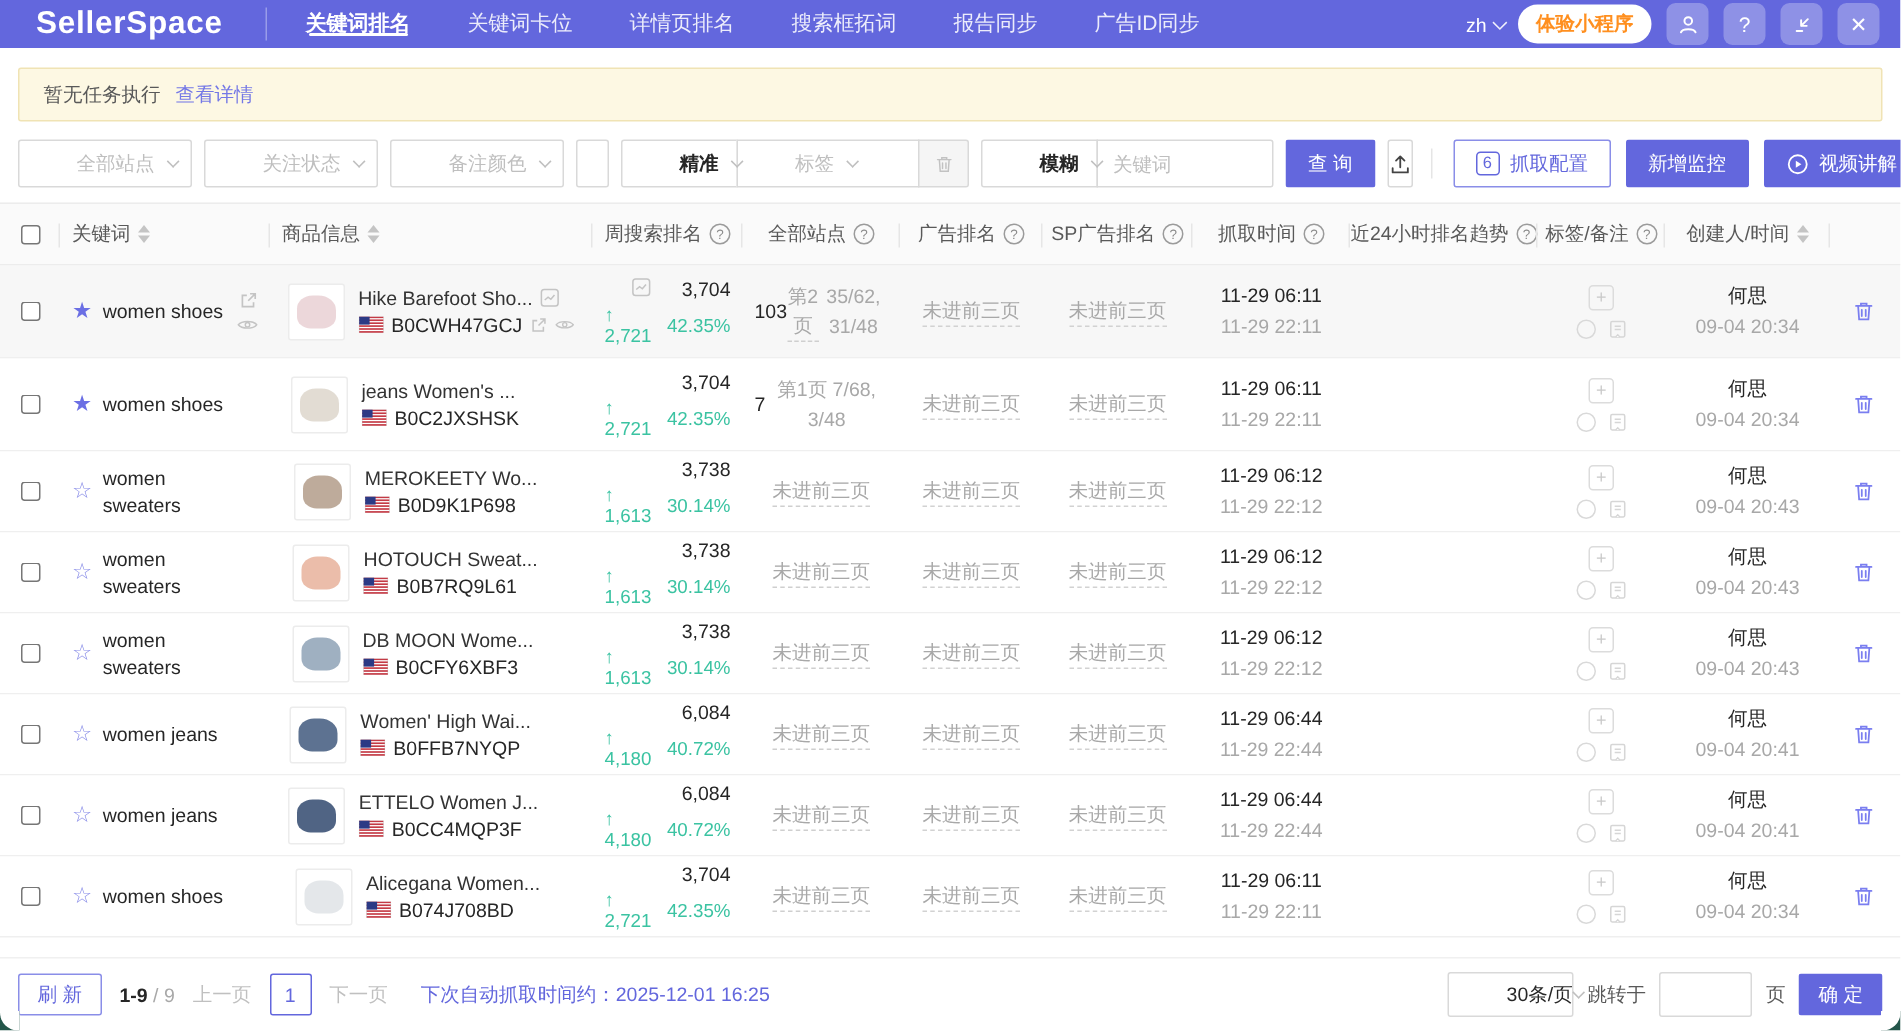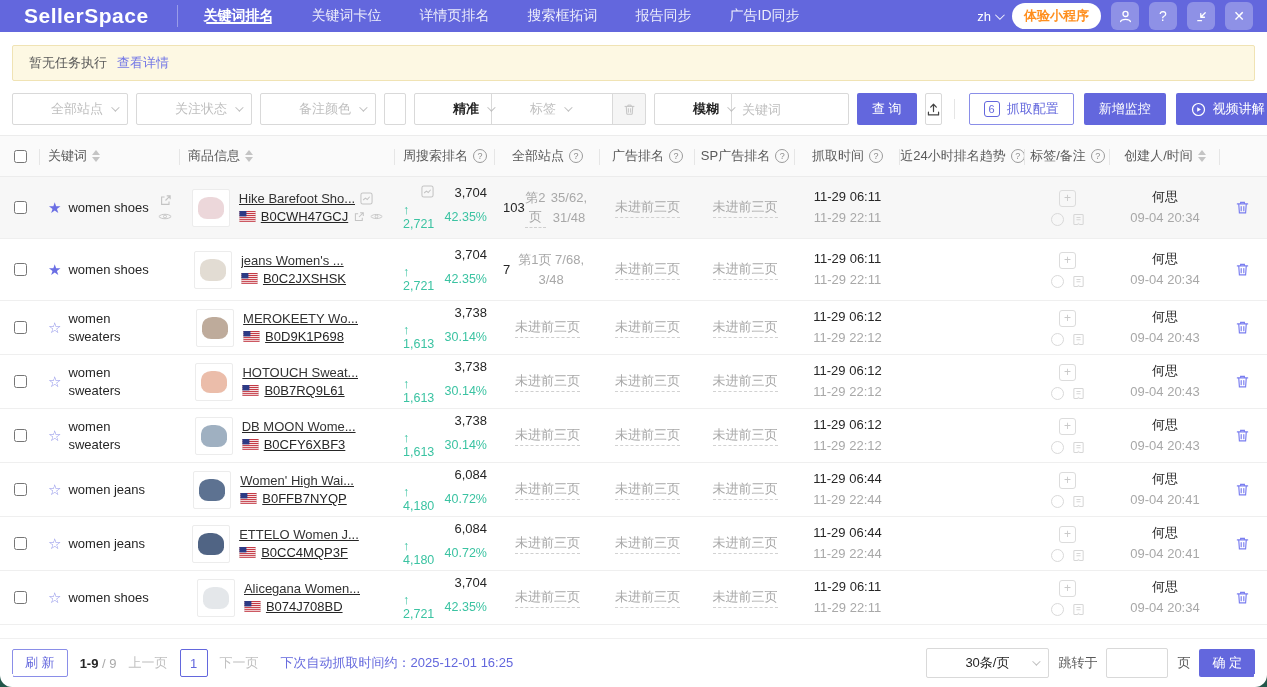--- a/index.html
+++ b/index.html
@@ -72,21 +72,21 @@
   .cell.r { align-items:flex-end; } .cell.c { align-items:center; } .cell.l { flex-direction:row; align-items:center; }
   .star { font-size:15px; margin-right:7px; flex:none; cursor:pointer; line-height:1; }
   .star.filled { color:#6b6fe4; } .star.outline { color:#8a8ee8; }
   .kw-text { color:#262626; line-height:1.35; }
   .kw-icons { margin-left:auto; display:flex; flex-direction:column; gap:5px; align-items:center; }
   .hover-ic { visibility:hidden; }
   .trow.hovered .hover-ic { visibility:visible; }
   .gicon svg { display:block; }
   .p-img { width:38px; height:38px; border:1px solid #ececec; border-radius:2px; background:#fff; flex:none; margin-right:9px; display:flex; align-items:center; justify-content:center; }
   .p-img-inner { width:26px; height:22px; border-radius:40% 45% 35% 35%; opacity:.85; }
-  .p-lines { display:flex; flex-direction:column; gap:3px; min-width:0;text-decoration:underline; }
+  .p-lines { display:flex; flex-direction:column; gap:3px; min-width:0; }
   .p-line { display:flex; align-items:center; gap:5px; }
   .p-title-text { white-space:nowrap; overflow:hidden; color:#333; }
   .p-asin-text { color:#262626; }
   .flag { flex:none; display:block; }
   .w-rank { color:#262626; }
   .w-sub { display:flex; gap:8px; align-items:center; margin-top:3px; }
   .w-change, .w-pct { color:#3bc3a2; font-size:12.5px; }
   .w-top { display:flex; gap:20px; }
   .nat-line { text-align:center; line-height:1.5; color:#a8a8a8; }
   .nat-line.s-dark { color:#262626; }
@@ -1296,21 +1296,21 @@
       <span class="range-b">1-9</span>
       <span class="range-t">/ 9</span>
     </span>
     <span class="pg-dis">上一页</span>
     <span class="pg-cur">1</span>
     <span class="pg-dis">下一页</span>
     <span class="next-grab">
       <span>下次自动抓取时间约：</span><span>2025-12-01 16:25</span>
     </span>
     <div class="footer-right">
-      <div class="sel sm" style="width:123px">
+      <div class="sel sm" style="width:84px">
         <span>30条/页</span>
           <i class="sc" style="margin-left:auto"></i>
       </div>
       <span class="jump-lab">跳转于</span>
       <input class="jump-inp" style="">
       <span class="jump-lab">页</span>
       <button class="btn primary sm">确 定</button>
     </div>
   </div>
 

